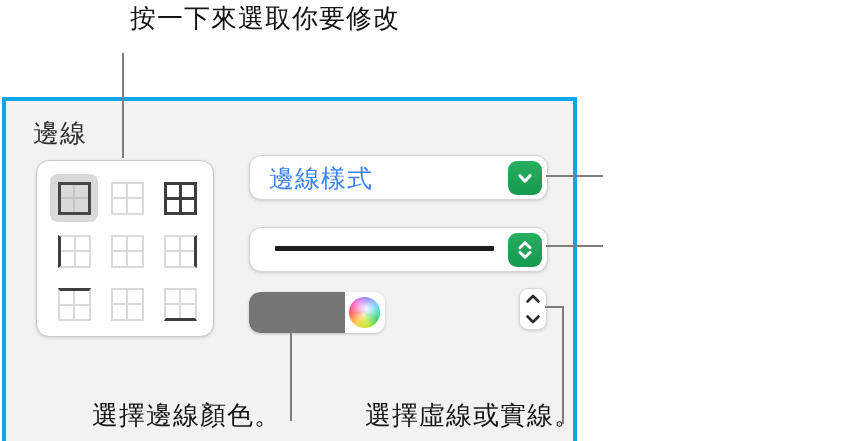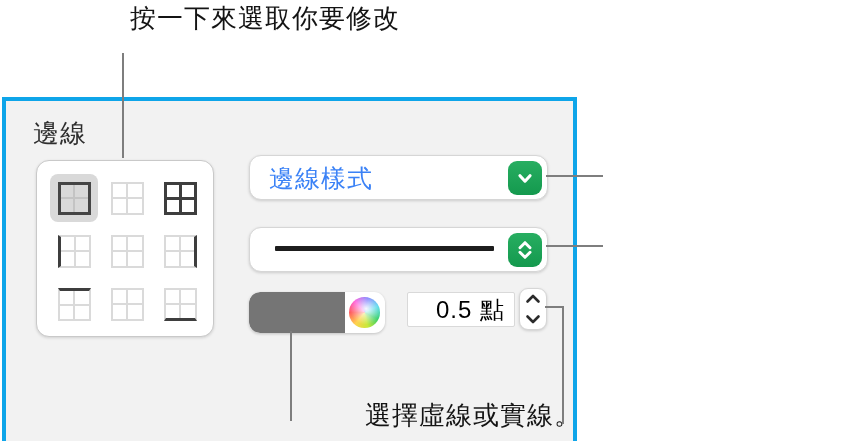--- a/index.html
+++ b/index.html
@@ -215,33 +215,33 @@
       </span>
     </div>
 
     <div class="color-well">
       <div class="color-swatch"></div>
       <div class="wheel-area">
         <div class="color-wheel"></div>
       </div>
     </div>
 
-    <div class="width-field">0.5 點</div>
 
     <div class="stepper">
       <div class="half">
         <svg width="16" height="12" viewBox="0 0 16 12">
           <polyline points="2.5,8.5 8,3 13.5,8.5" fill="none" stroke="#2b2b2b" stroke-width="2.6" stroke-linecap="round" stroke-linejoin="round"></polyline>
         </svg>
       </div>
       <div class="half">
         <svg width="16" height="12" viewBox="0 0 16 12">
           <polyline points="2.5,3.5 8,9 13.5,3.5" fill="none" stroke="#2b2b2b" stroke-width="2.6" stroke-linecap="round" stroke-linejoin="round"></polyline>
         </svg>
       </div>
     </div>
 
   </div>
 
 
+  <div class="callout-text b-text1">選擇邊線顏色。</div>
   <div class="callout-text b-text2">選擇虛線或實線。</div>
 
 </div>
 
 </body></html>

